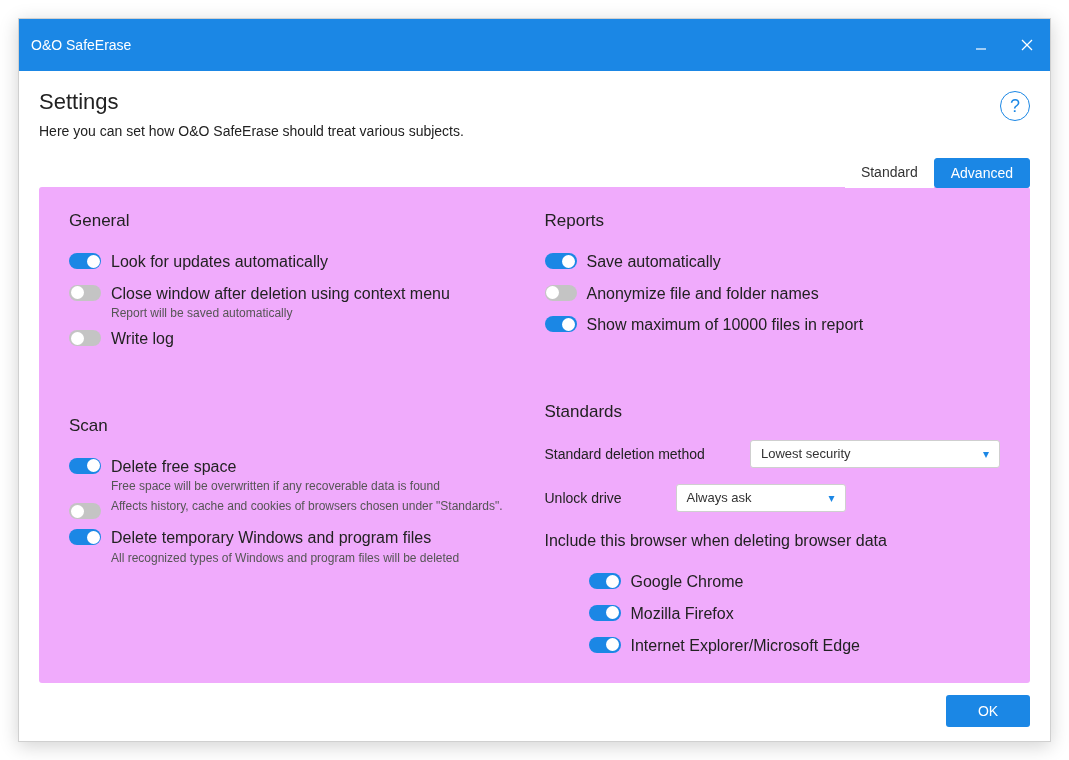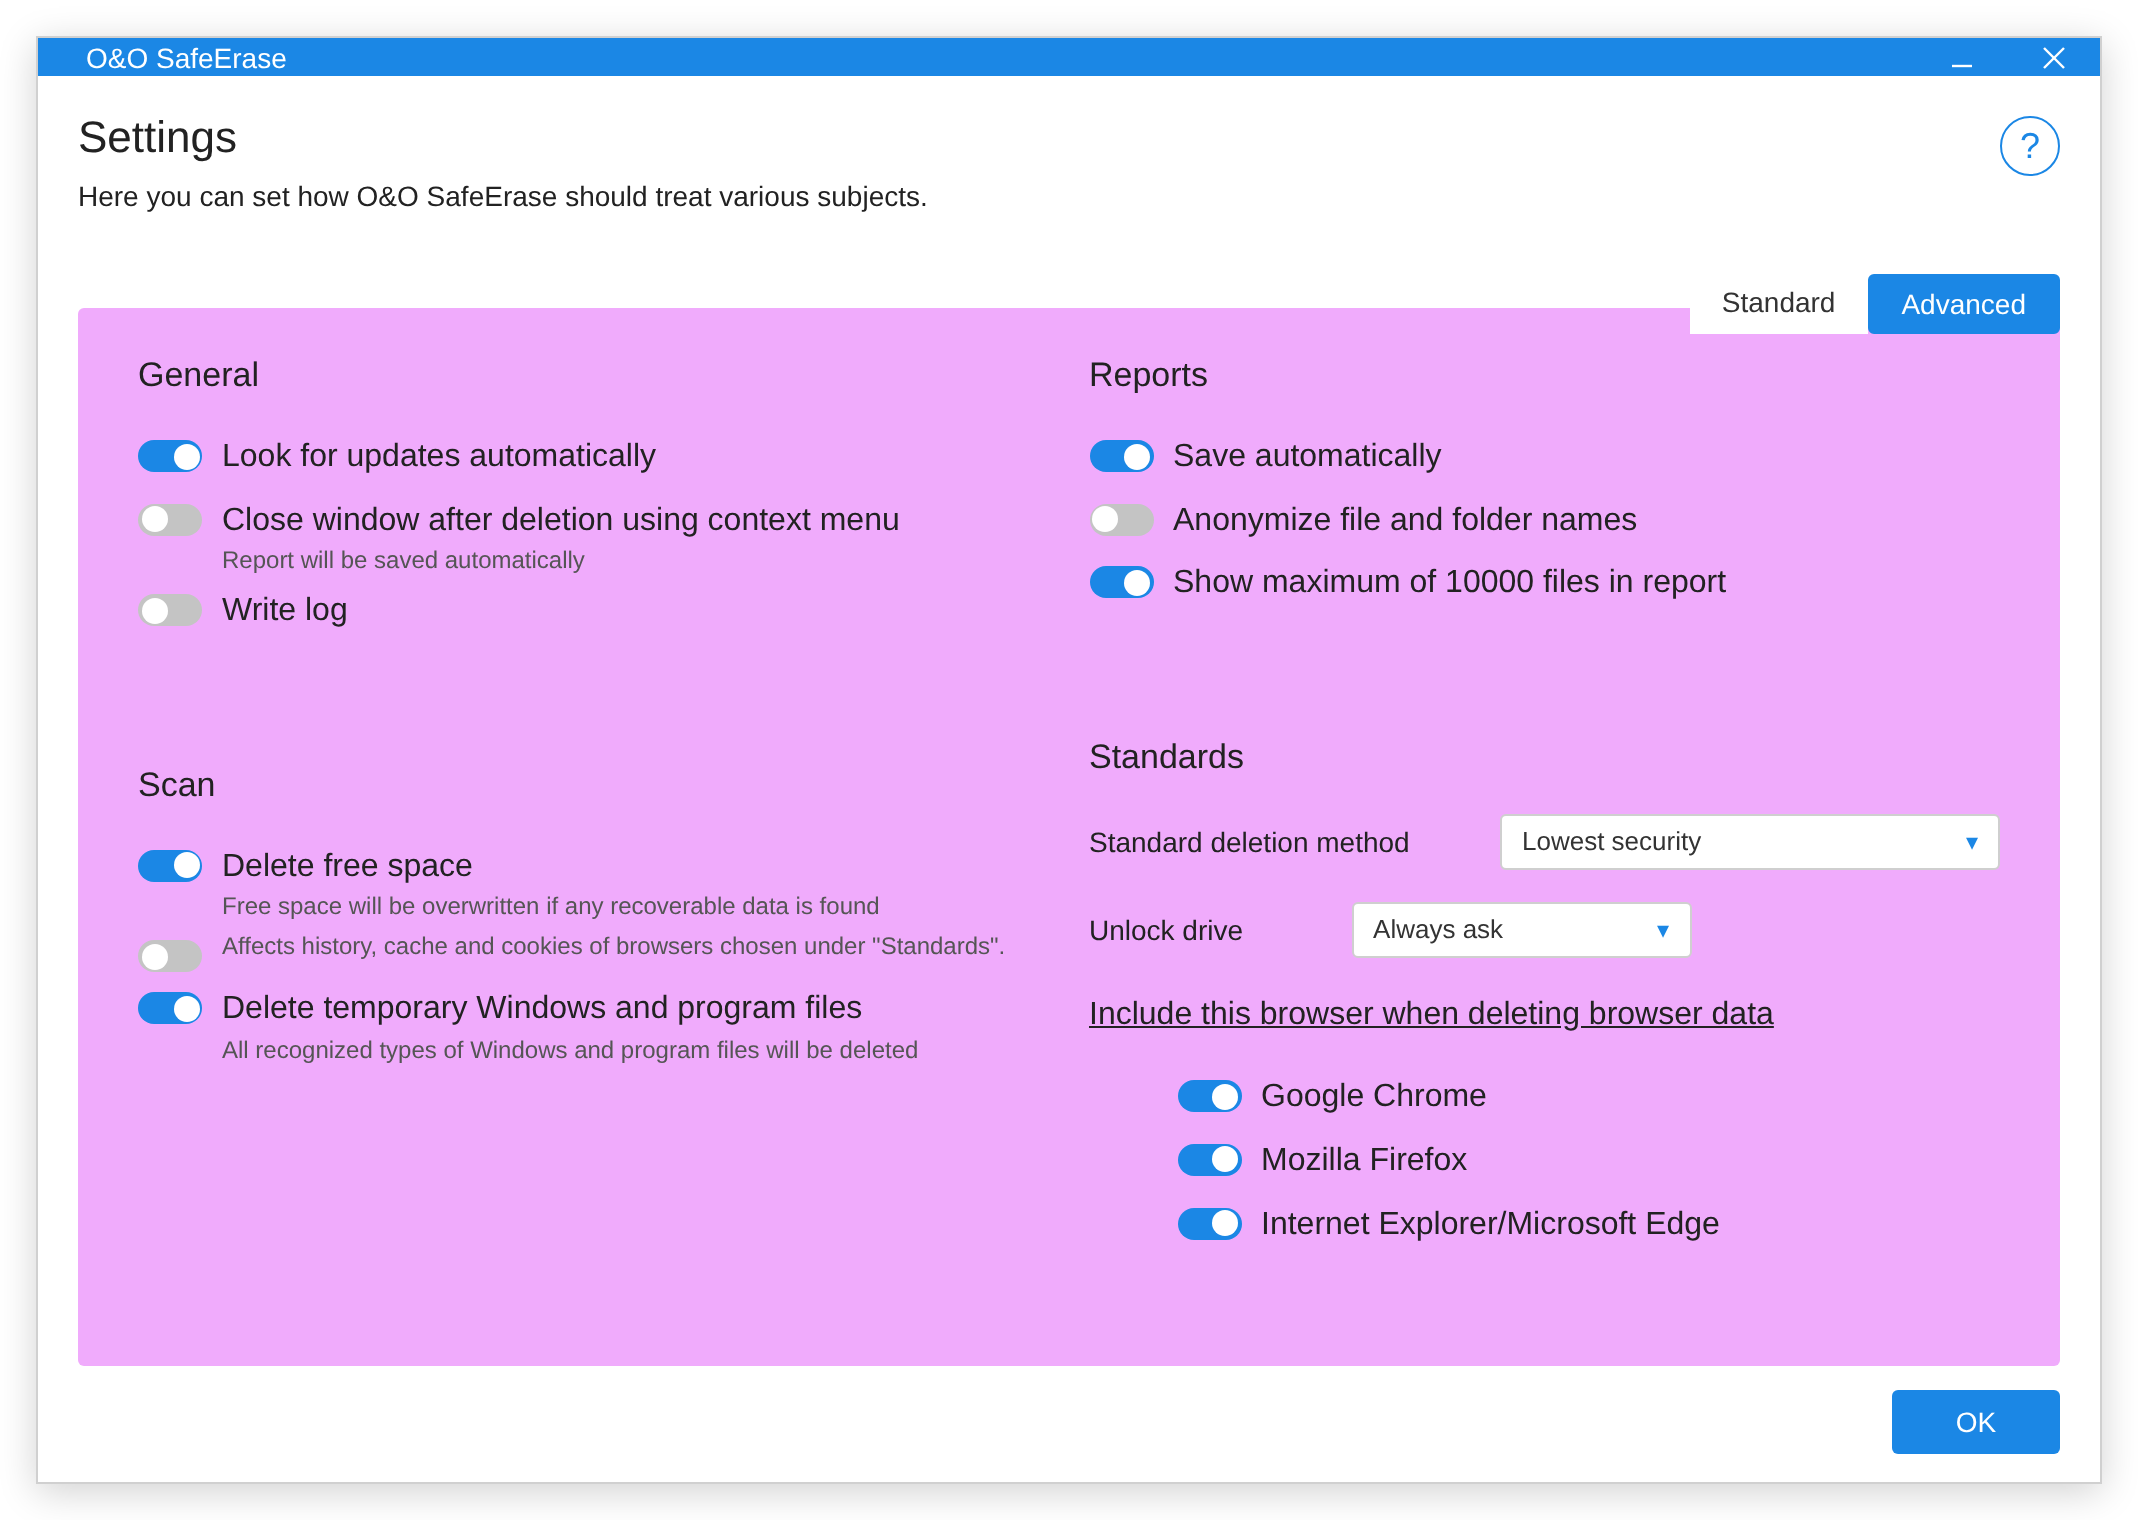--- a/index.html
+++ b/index.html
@@ -6,22 +6,22 @@
 body { background:#fff; padding:18px; }
 .window {
   width:1033px; height:724px;
   border:1px solid #d0d0d0;
   box-shadow:0 4px 18px rgba(0,0,0,0.18);
   display:flex; flex-direction:column;
   background:#fff;
 }
 .titlebar {
   background:#1b87e5; color:#fff;
-  height:19px; display:flex; align-items:center;
-  padding-left:24px;
+  height:52px; display:flex; align-items:center;
+  padding-left:12px;
 }
 .titlebar .title { font-size:14px; font-weight:400; flex:1; }
 .titlebar .win-btn {
   width:46px; height:36px; display:flex; align-items:center; justify-content:center;
   font-size:14px; color:#fff; cursor:pointer;
 }
 .content {
   flex:1; padding:18px 20px 14px 20px; display:flex; flex-direction:column;
 }
 .header-row { display:flex; align-items:flex-start; }
@@ -31,21 +31,21 @@
 .help-circle {
   width:30px;height:30px;border:1.2px solid #1b87e5;border-radius:50%;
   display:flex;align-items:center;justify-content:center;
   color:#1b87e5;font-size:18px;cursor:pointer;margin-top:2px;
 }
 .tabs {
   display:flex; justify-content:flex-end; margin-top:18px; gap:0;
 }
 .tab {
   padding:6px 16px; font-size:14px; color:#333; background:#fff;
-  border:1px solid #e0e0e0; cursor:pointer; position:relative; top:13px;
+  border:1px solid #e0e0e0; cursor:pointer; position:relative; top:1px;
 }
 .tab.active {
   background:#1b87e5; color:#fff; border-color:#1b87e5; border-radius:3px;
 }
 .tab.inactive {
   background:#fff; border:none;
 }
 .panel {
   flex:1; background:#f0abfc; border-radius:3px;
   padding:24px 30px 18px 30px;
@@ -219,21 +219,21 @@
           </div>
 
           <div class="row-inline">
             <span class="label-inline">Unlock drive</span>
             <div class="select" style="width:170px;margin-left:40px;">
               <span>Always ask</span>
               <span class="chev">▾</span>
             </div>
           </div>
 
-          <div class="opt-label" style="margin-bottom:16px;text-decoration:underline;">Include this browser when deleting browser data</div>
+          <div class="opt-label" style="margin-bottom:16px;">Include this browser when deleting browser data</div>
 
           <div class="browser-block">
             <div class="opt-row">
               <div class="toggle on"></div>
               <div class="texts">
                   <span class="opt-label">Google Chrome</span>
                 </div>
             </div>
             <div class="opt-row">
               <div class="toggle on"></div>

